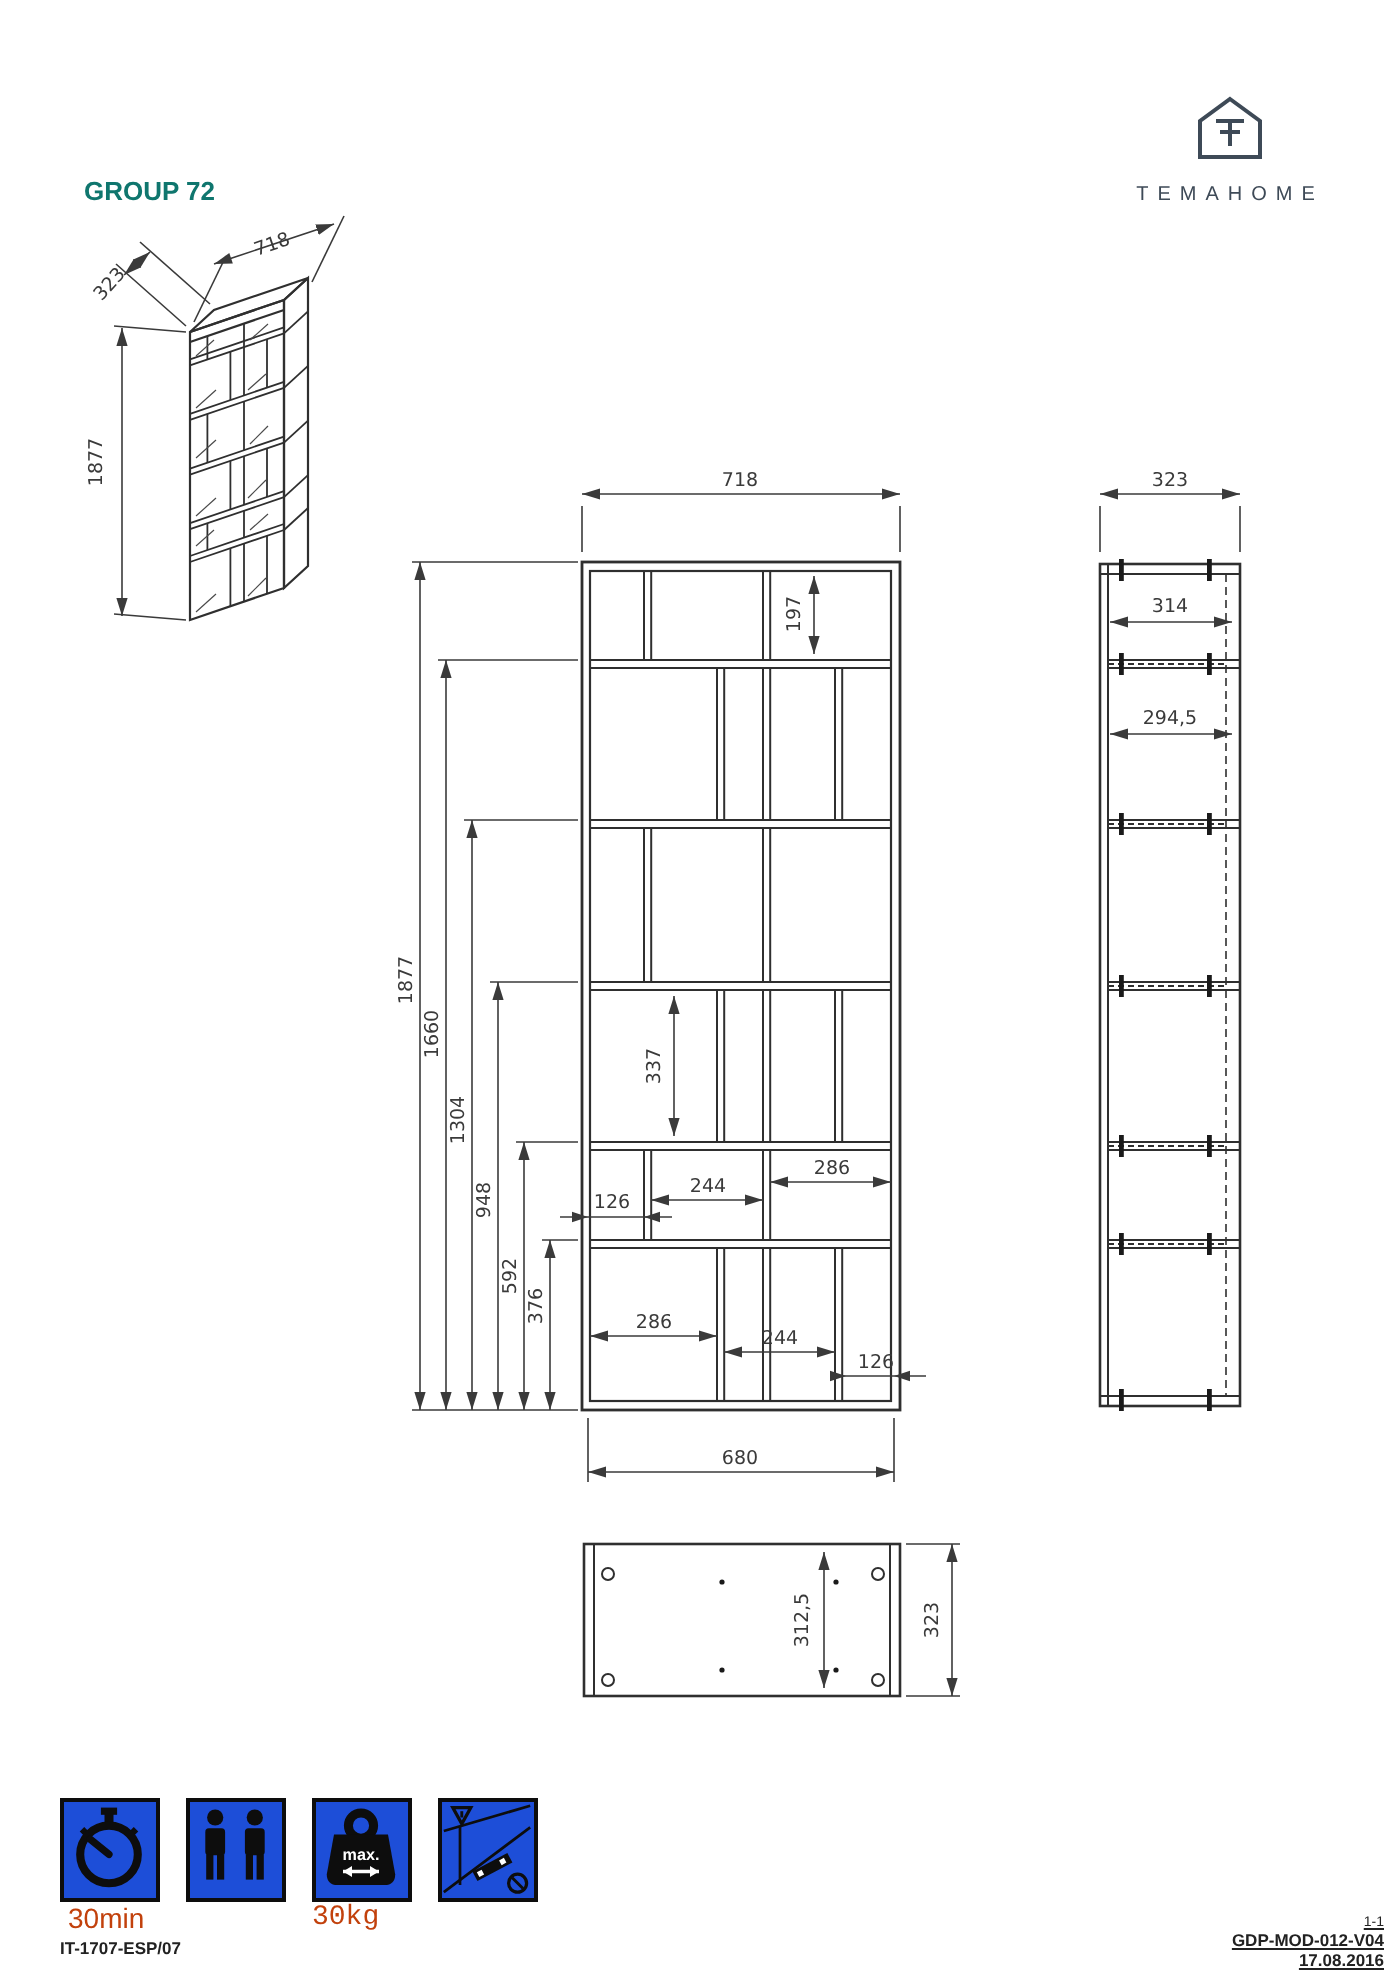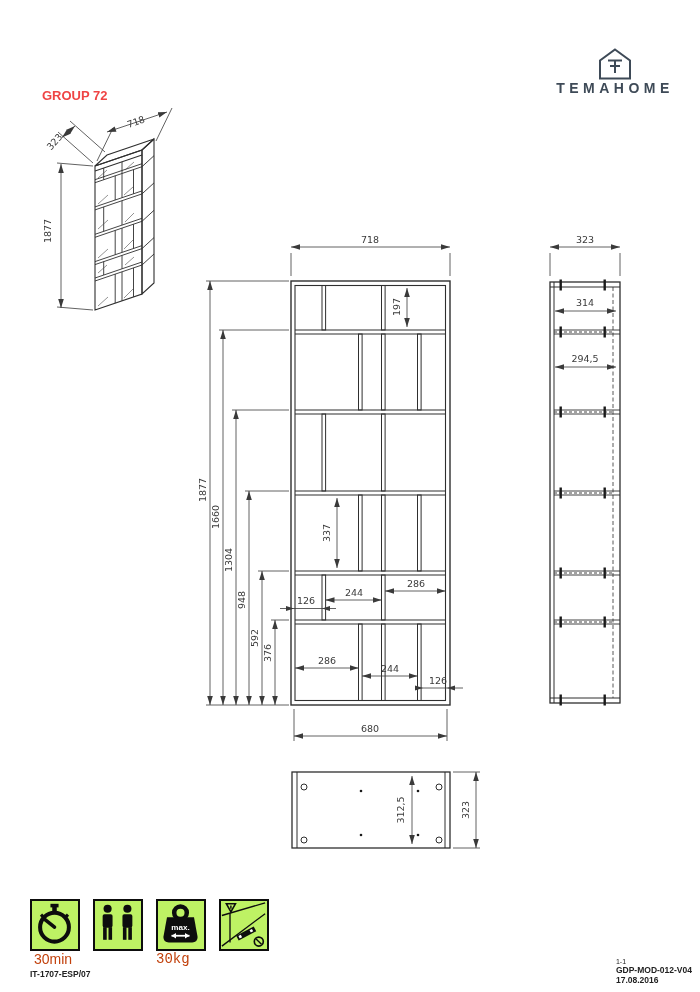--- a/index.html
+++ b/index.html
@@ -1,30 +1,30 @@
 <!DOCTYPE html>
 <html><head>
 <meta charset="utf-8">
 <style>
   html,body{margin:0;padding:0;background:#e8e8e8;}
   .sheet{position:relative;width:700px;height:992px;background:#ffffff;margin:0 auto;
          font-family:"Liberation Sans","DejaVu Sans",sans-serif;overflow:hidden;}
   .title{position:absolute;left:42px;top:44px;font-size:19px;font-weight:700;color:#1c1c1c;letter-spacing:.2px;}
-  .group{position:absolute;left:42px;top:88px;font-size:13px;font-weight:700;color:#ef4444;}
+  .group{position:absolute;left:42px;top:88px;font-size:13px;font-weight:700;color:#0f766e;}
   .logo{position:absolute;left:540px;top:48px;width:150px;text-align:center;color:#3e4a57;}
-  .logo .brand{font-size:14px;font-weight:700;letter-spacing:4.5px;margin-top:0;color:#3e4a57;}
+  .logo .brand{font-size:10px;font-weight:400;letter-spacing:4.5px;margin-top:12px;color:#3e4a57;}
   .logo svg{display:block;margin:0 auto;}
   svg.draw{position:absolute;left:0;top:0;}
   .icons{position:absolute;left:30px;top:899px;display:flex;gap:13px;}
-  .iconbox{width:50px;height:52px;border:2.5px solid #0d0d0d;background:#bef264;box-sizing:border-box;}
+  .iconbox{width:50px;height:52px;border:2.5px solid #0d0d0d;background:#1d4ed8;box-sizing:border-box;}
   .iconlabels{position:absolute;left:30px;top:951px;width:280px;height:16px;font-size:14px;color:#c2410c;}
   .lbl-30min{position:absolute;left:4px;top:0;}
   .lbl-30kg{position:absolute;left:126px;top:0;font-family:Liberation Mono, monospace;}
   .footer-left{position:absolute;left:30px;top:969px;font-size:8.5px;font-weight:700;color:#222;}
-  .footer-right{position:absolute;right:8px;top:958px;text-align:left;color:#222;}
+  .footer-right{position:absolute;right:8px;top:958px;text-align:right;color:#222;text-decoration:underline;}
   .footer-right .page{font-size:7px;font-weight:400;}
   .footer-right .code{font-size:8.5px;font-weight:700;}
   .footer-right .date{font-size:8.5px;font-weight:700;}
   text.dim{font-family:"DejaVu Sans","Liberation Sans",sans-serif;font-size:9.5px;fill:#3a3a3a;}
 </style>
 </head>
 <body>
 
 <div class="sheet">
 

